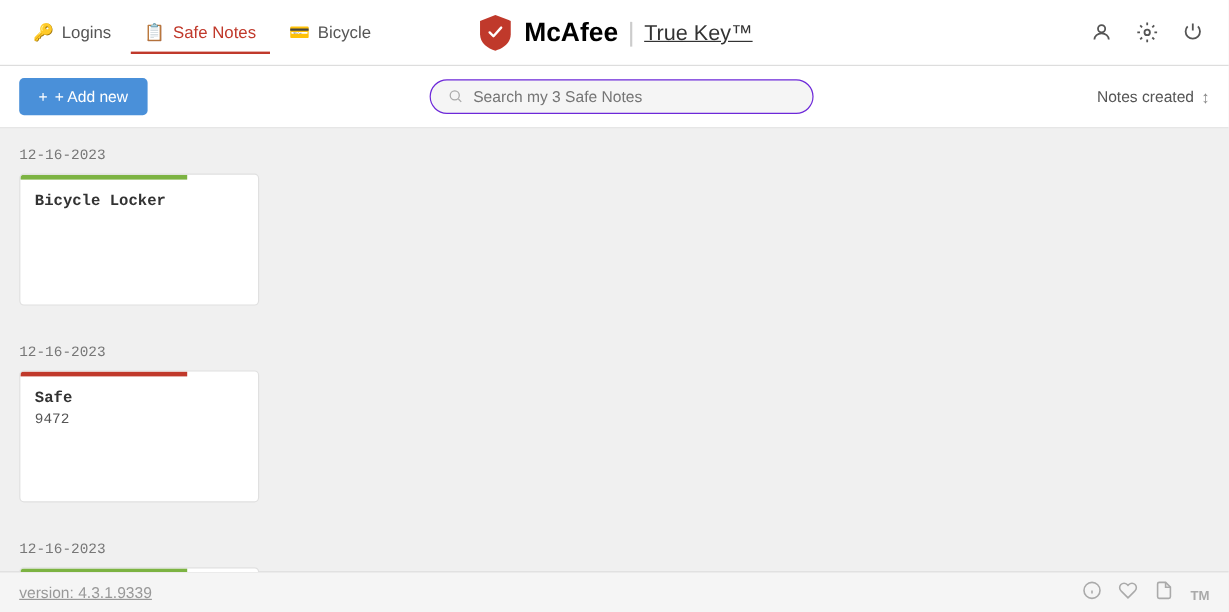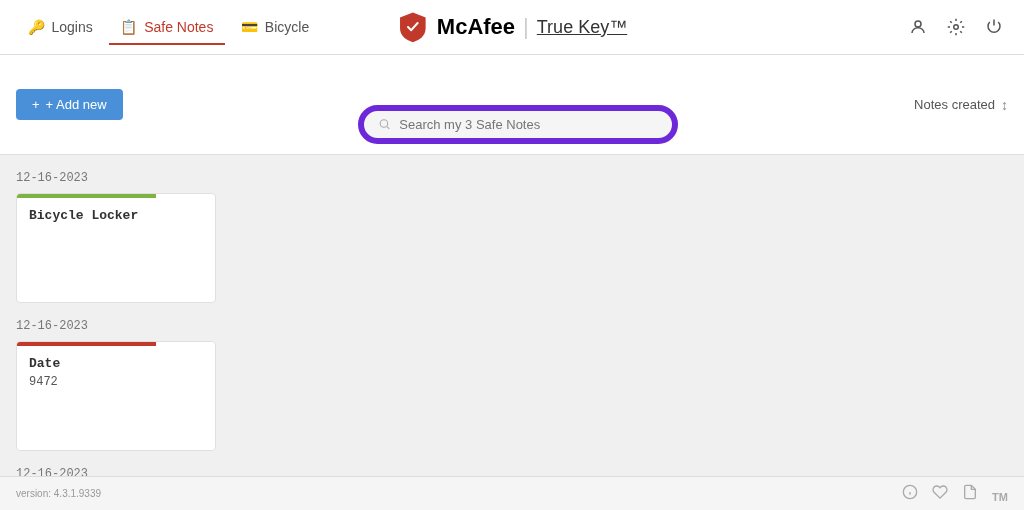--- a/index.html
+++ b/index.html
@@ -118,26 +118,25 @@
       font-weight: 500;
     }
     .search-bar {
       flex: 1;
       display: flex;
       justify-content: center;
     }
     .search-input-wrap {
       display: flex;
       background: #f5f5f5;
-      border: 6px solid #6d28d9;
+      border: 1px solid #6d28d9;
       border-radius: 20px;
       padding: 6px 14px;
       width: 320px;
       gap: 8px;
-      margin-top: 40px;
     }
     .search-input-wrap input {
       border: none;
       background: transparent;
       outline: none;
       font-size: 13px;
       color: #555;
       width: 100%;
     }
     .sort-control {
@@ -167,21 +166,21 @@
       color: #777;
       margin-bottom: 8px;
     }
 
     .note-card {
       background: #fff;
       border: 1px solid #e0e0e0;
       border-radius: 4px;
       width: 200px;
       min-height: 110px;
-      margin-bottom: 16px;
+      margin-bottom: 32px;
       cursor: pointer;
       overflow: hidden;
       position: relative;
     }
     .note-card-bar {
       height: 4px;
       width: 70%;
     }
     .note-card-bar.green { background: #7cb342; }
     .note-card-bar.red { background: #c0392b; }
@@ -207,22 +206,23 @@
     .footer {
       background: #f5f5f5;
       border-top: 1px solid #ddd;
       height: 34px;
       display: flex;
       align-items: center;
       justify-content: space-between;
       padding: 0 16px;
     }
     .version-text {
-      font-size: 10px;
+      font-size: 13px;
       color: #999;
+      text-decoration: underline;
     }
     .footer-icons {
       display: flex;
       gap: 14px;
       align-items: flex-end;
     }
     .footer-icon {
       color: #aaa;
       font-size: 14px;
       cursor: pointer;
@@ -328,21 +328,21 @@
         <div class="note-card-title">Bicycle Locker</div>
       </div>
     </div>
   </div>
 
   <div class="date-section">
     <div class="date-label">12-16-2023</div>
     <div class="note-card">
       <div class="note-card-bar red"></div>
       <div class="note-card-content">
-        <div class="note-card-title">Date</div>
+        <div class="note-card-title">Safe</div>
         <div class="note-card-value">9472</div>
       </div>
     </div>
   </div>
 
   <div class="date-section">
     <div class="date-label">12-16-2023</div>
     <div class="partial-card">
       <div class="note-card-bar green"></div>
     </div>

